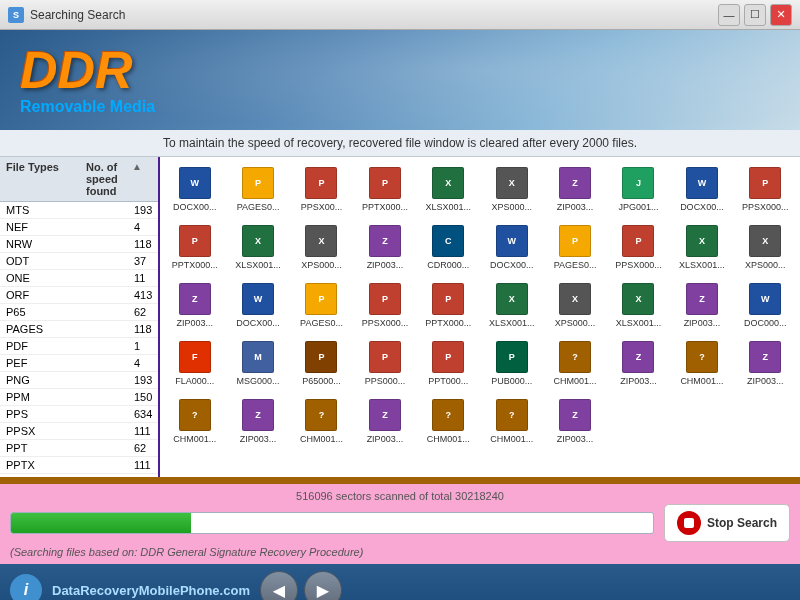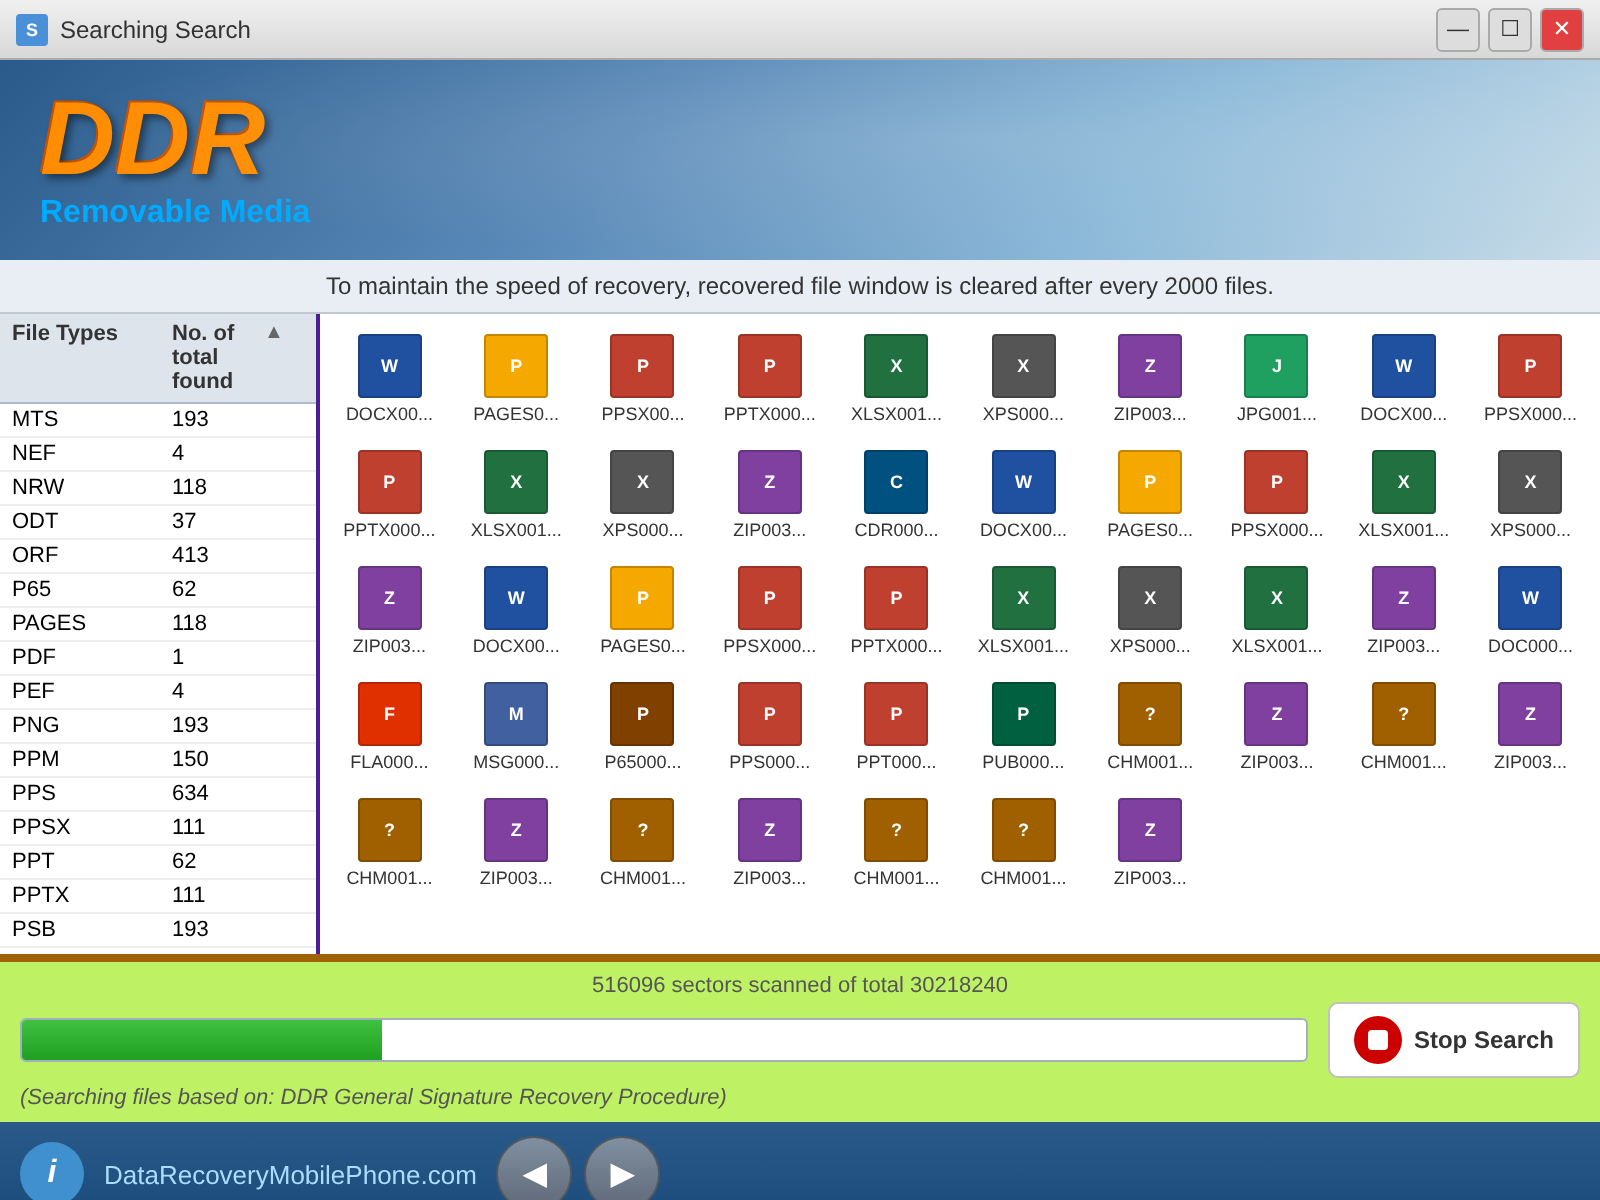--- a/index.html
+++ b/index.html
@@ -123,20 +123,21 @@
     .left-panel-body {
       overflow-y: auto;
       flex: 1;
     }
     .file-row {
       display: grid;
       grid-template-columns: 80px 1fr;
       padding: 2px 6px;
       border-bottom: 1px solid #eee;
       font-size: 11px;
+      gap: 48px;
     }
     .scrollbar-arrow {
       cursor: pointer;
       font-size: 10px;
       color: #666;
     }
 
     
     .right-panel {
       flex: 1;
@@ -200,23 +201,23 @@
       display: flex;
       align-items: center;
       justify-content: center;
       font-size: 9px;
       font-weight: bold;
       border: 1px solid rgba(0,0,0,0.2);
     }
 
     
     .progress-area {
-      background: #bef264;
+      background: #f9a8d4;
       padding: 6px 10px;
-      border-top: 4px solid #a16207;
+      border-top: 7px solid #a16207;
     }
     .progress-row {
       display: flex;
       align-items: center;
       gap: 10px;
       margin-bottom: 4px;
     }
     .progress-bar-container {
       flex: 1;
       height: 22px;
@@ -288,21 +289,21 @@
       flex-shrink: 0;
     }
     .footer-text {
       flex: 1;
       color: white;
       font-size: 11px;
     }
     .footer-brand {
       color: #aaddff;
       font-size: 13px;
-      font-weight: normal;
+      font-weight: bold;
     }
     .footer-nav {
       display: flex;
       gap: 6px;
     }
     .nav-btn {
       width: 38px; height: 38px;
       background: linear-gradient(to bottom, #8090a0, #606878);
       border: 1px solid #505860;
       border-radius: 50%;
@@ -342,39 +343,43 @@
 
 <div class="info-bar">
   <span>To maintain the speed of recovery, recovered file window is cleared after every 2000 files.</span>
 </div>
 
 <div class="main-content">
 
   <div class="left-panel">
     <div class="left-panel-header">
       <span>File Types</span>
-      <span>No. of total found</span>
+      <span>No. of speed found</span>
       <span class="scrollbar-arrow">▲</span>
     </div>
     <div class="left-panel-body" id="file-types-list">
     <div class="file-row">
           <span>MTS</span>
           <span>193</span>
         </div>
         <div class="file-row">
           <span>NEF</span>
           <span>4</span>
         </div>
         <div class="file-row">
           <span>NRW</span>
           <span>118</span>
         </div>
         <div class="file-row">
           <span>ODT</span>
           <span>37</span>
+        </div>
+        <div class="file-row">
+          <span>ONE</span>
+          <span>11</span>
         </div>
         <div class="file-row">
           <span>ORF</span>
           <span>413</span>
         </div>
         <div class="file-row">
           <span>P65</span>
           <span>62</span>
         </div>
         <div class="file-row">

